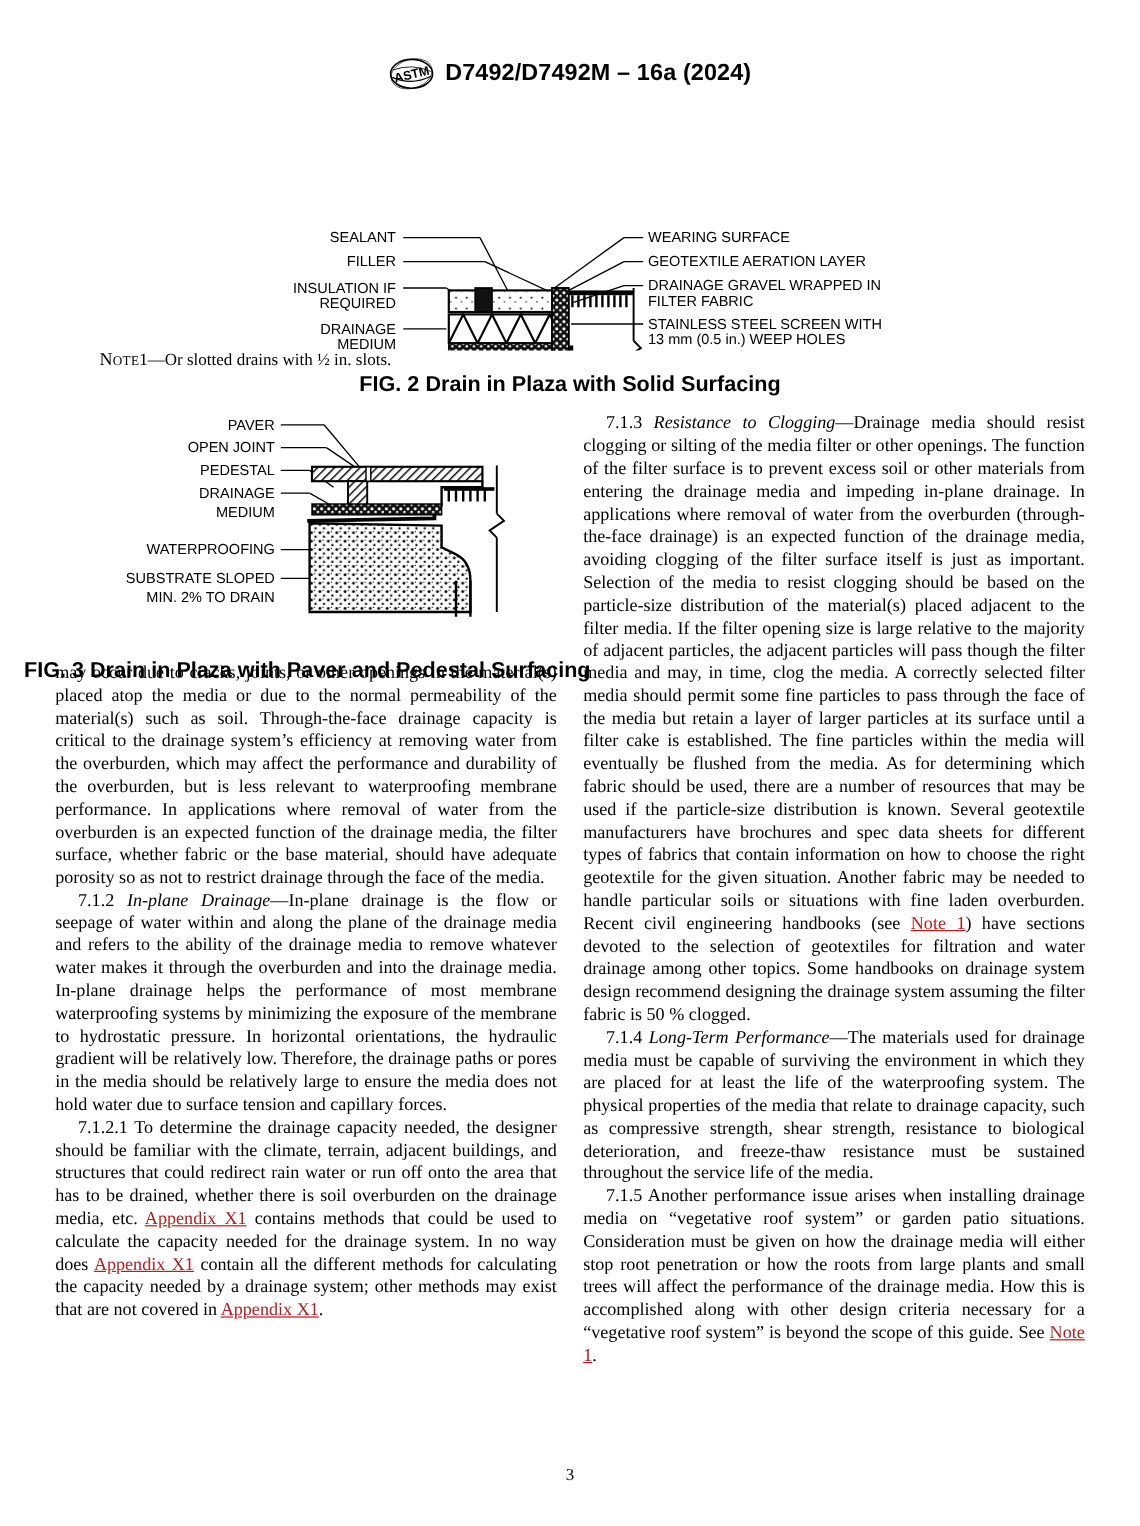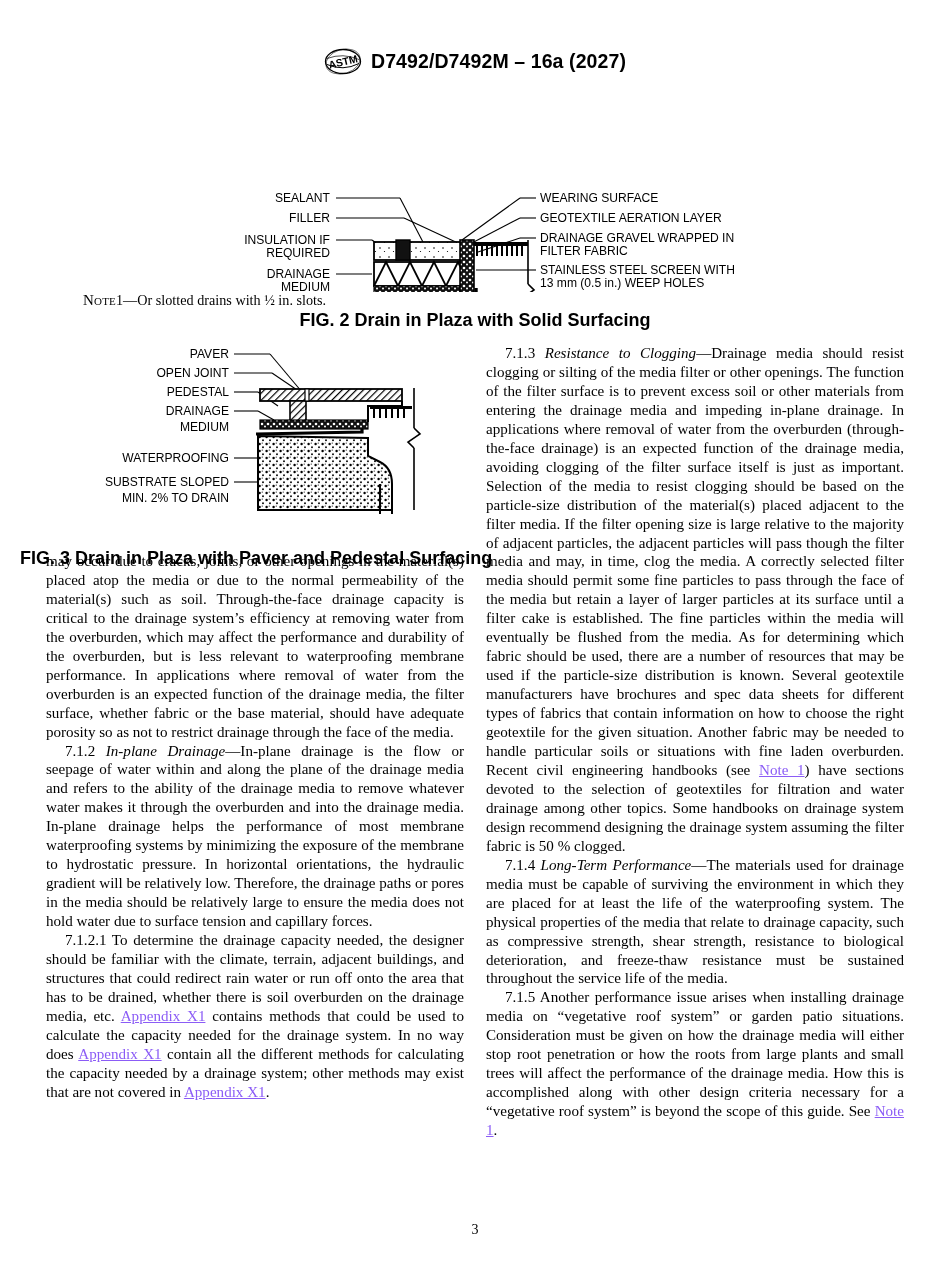--- a/index.html
+++ b/index.html
@@ -52,21 +52,21 @@
     text-align:justify;
     text-justify:inter-word;
     hyphens:none;
   }
   .col-left{left:46px;top:552px;}
   .col-right{left:486px;top:344px;}
 
   .col p{margin:0;text-indent:19px;}
   .sec-num{}
   .term{font-style:italic;}
-  .xref{color:#8b5cf6;}
+  .xref{color:#b91c1c;}
 
   .page-num{
     position:absolute;left:0;top:1222px;width:950px;
     text-align:center;font-size:14px;
   }
 
   
   .flabel{
     font-family:"Liberation Sans", sans-serif;
     font-size:12.1px;
@@ -81,21 +81,21 @@
   <div class="header">
     <svg class="astm-logo" viewBox="0 0 76 54">
       <ellipse cx="38" cy="27" rx="35" ry="24" fill="none" stroke="#000" stroke-width="2.6"></ellipse>
       <ellipse cx="38" cy="27" rx="35" ry="24" fill="none" stroke="#000" stroke-width="1" transform="rotate(-17 38 27)"></ellipse>
       <g fill="#000" font-family="Liberation Sans, sans-serif" font-weight="bold" font-size="21" text-anchor="middle">
         <text x="38" y="35" transform="rotate(-13 38 27)">ASTM</text>
       </g>
       <path d="M6 33 Q38 47 70 31" fill="none" stroke="#000" stroke-width="2"></path>
       <path d="M6 21 Q38 9 70 23" fill="none" stroke="#000" stroke-width="1.4"></path>
     </svg>
-    <span class="doc-designation">D7492/D7492M – 16a (2027)</span>
+    <span class="doc-designation">D7492/D7492M – 16a (2024)</span>
   </div>
 
   <div class="fig2-wrap">
     <svg width="950" height="200" viewBox="0 0 950 200">
 
       <g class="flabel" text-anchor="end">
         <text x="330" y="110">SEALANT</text>
         <text x="330" y="130">FILLER</text>
         <text x="330" y="152">INSULATION IF</text>
         <text x="330" y="165">REQUIRED</text>

